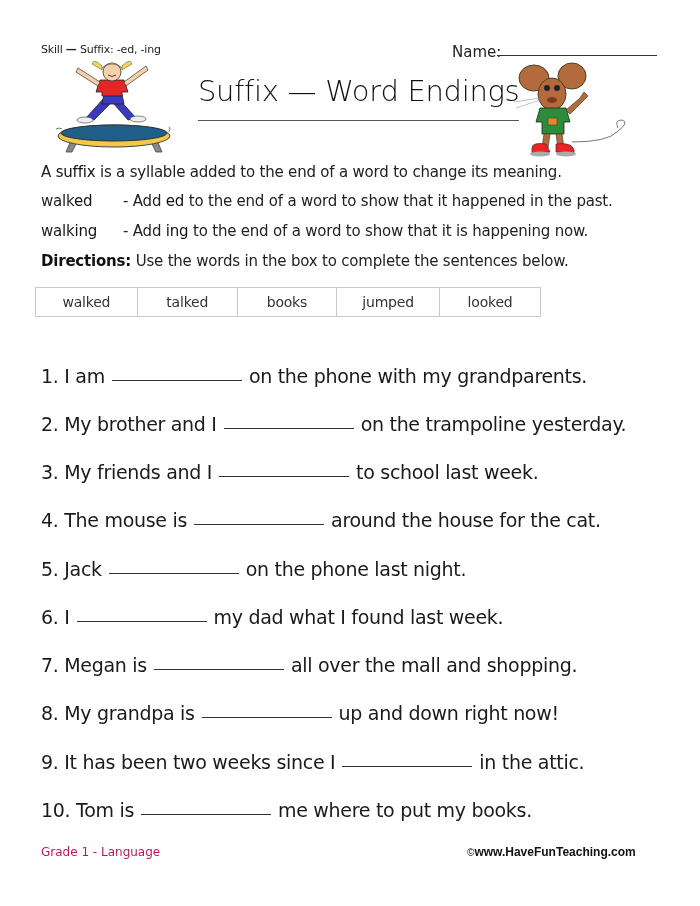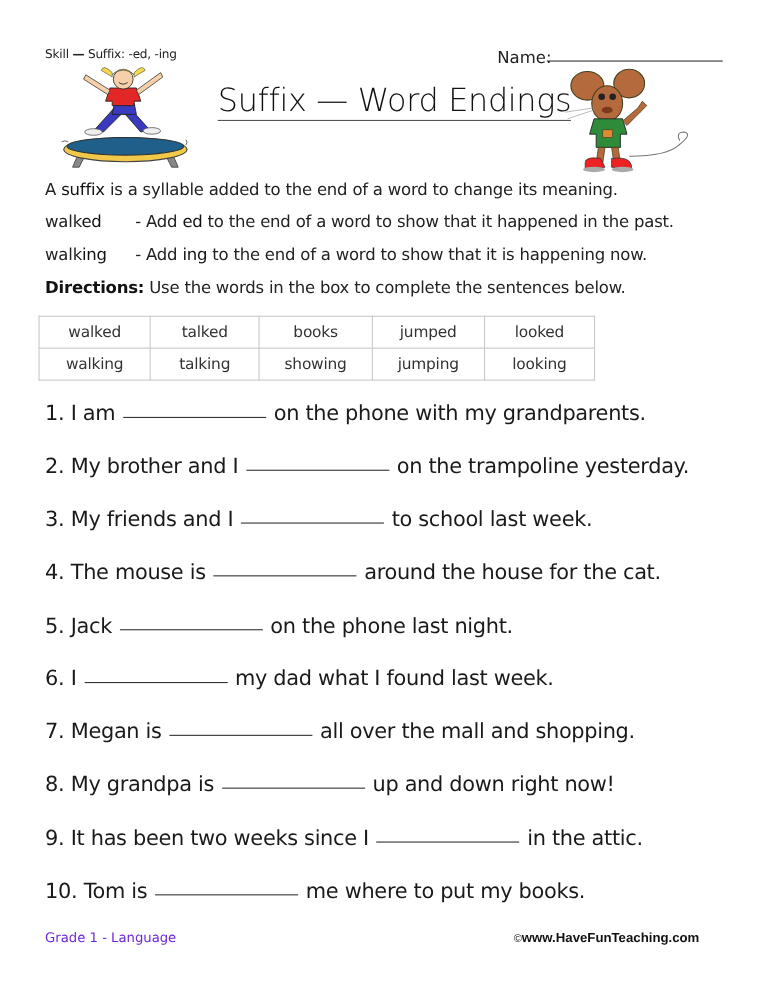--- a/index.html
+++ b/index.html
@@ -7,37 +7,37 @@
     body { position: relative; font-family: "DejaVu Sans", sans-serif; color: #1a1a1a; }
 
     .abs { position: absolute; }
 
     .skill { left: 41px; top: 43px; font-size: 11px; color: #222; letter-spacing: -0.2px; }
     .skill b { font-weight: 700; }
     .name-label { left: 452px; top: 43px; font-size: 15px; color: #222; }
     .name-line { left: 497px; top: 55px; width: 160px; border-bottom: 1px solid #333; }
 
     .title { left: 198px; top: 74px; font-size: 29px; font-weight: 300; color: #111; letter-spacing: -0.3px;
-             border-bottom: 1.5px solid #555; padding-bottom: 1px; line-height: 34px; white-space: nowrap; }
+             border-bottom: 1.5px solid #555; padding-bottom: 12px; line-height: 34px; white-space: nowrap; }
 
     .girl { left: 52px; top: 56px; width: 128px; height: 100px; }
     .mouse { left: 512px; top: 62px; width: 140px; height: 100px; }
 
     .intro { left: 41px; font-size: 15px; color: #222; letter-spacing: -0.2px; white-space: nowrap; }
     .intro b { font-weight: 400; color: #111; }
     .intro .term { display: inline-block; width: 82px; }
 
     table.words { position: absolute; left: 35px; top: 287px; width: 506px; border-collapse: collapse; }
     table.words td { border: 1px solid #c9c9c9; height: 29px; text-align: center; font-size: 14px; color: #333;
                      width: 126px; letter-spacing: -0.2px; }
 
     .q { left: 41px; font-size: 19px; color: #1a1a1a; letter-spacing: -0.3px; white-space: nowrap; }
     .blank { display: inline-block; width: 130px; border-bottom: 1px solid #333; margin: 0 7px; height: 1px; vertical-align: 2px; }
 
-    .footer-left { left: 41px; top: 845px; font-size: 12px; color: #6d28d9; }
+    .footer-left { left: 41px; top: 845px; font-size: 12px; color: #be185d; }
     .footer-right { left: 467px; top: 845px; font-size: 12px; color: #111; font-weight: 700; font-family: "Liberation Sans", sans-serif; }
     .footer-right .copy { font-weight: 400; font-size: 10px; }
   </style>
 </head>
 <body>
 
 <div class="abs skill">
   <span>Skill</span>
   <b>—</b>
   <span>Suffix: -ed, -ing</span>
@@ -129,27 +129,20 @@
 
 <table class="words">
   <tbody>
       <tr>
     <td>walked</td>
     <td>talked</td>
     <td>books</td>
     <td>jumped</td>
     <td>looked</td>
   </tr>
-  <tr>
-    <td>walking</td>
-    <td>talking</td>
-    <td>showing</td>
-    <td>jumping</td>
-    <td>looking</td>
-  </tr>
 </tbody>
   </table>
 
 <div class="abs q" style="top:365px;">
   <span>1.</span>
   <span>I am</span><span class="blank"></span><span>on the phone with my grandparents.</span>
 </div>
 
 <div class="abs q" style="top:413px;">
   <span>2.</span>

